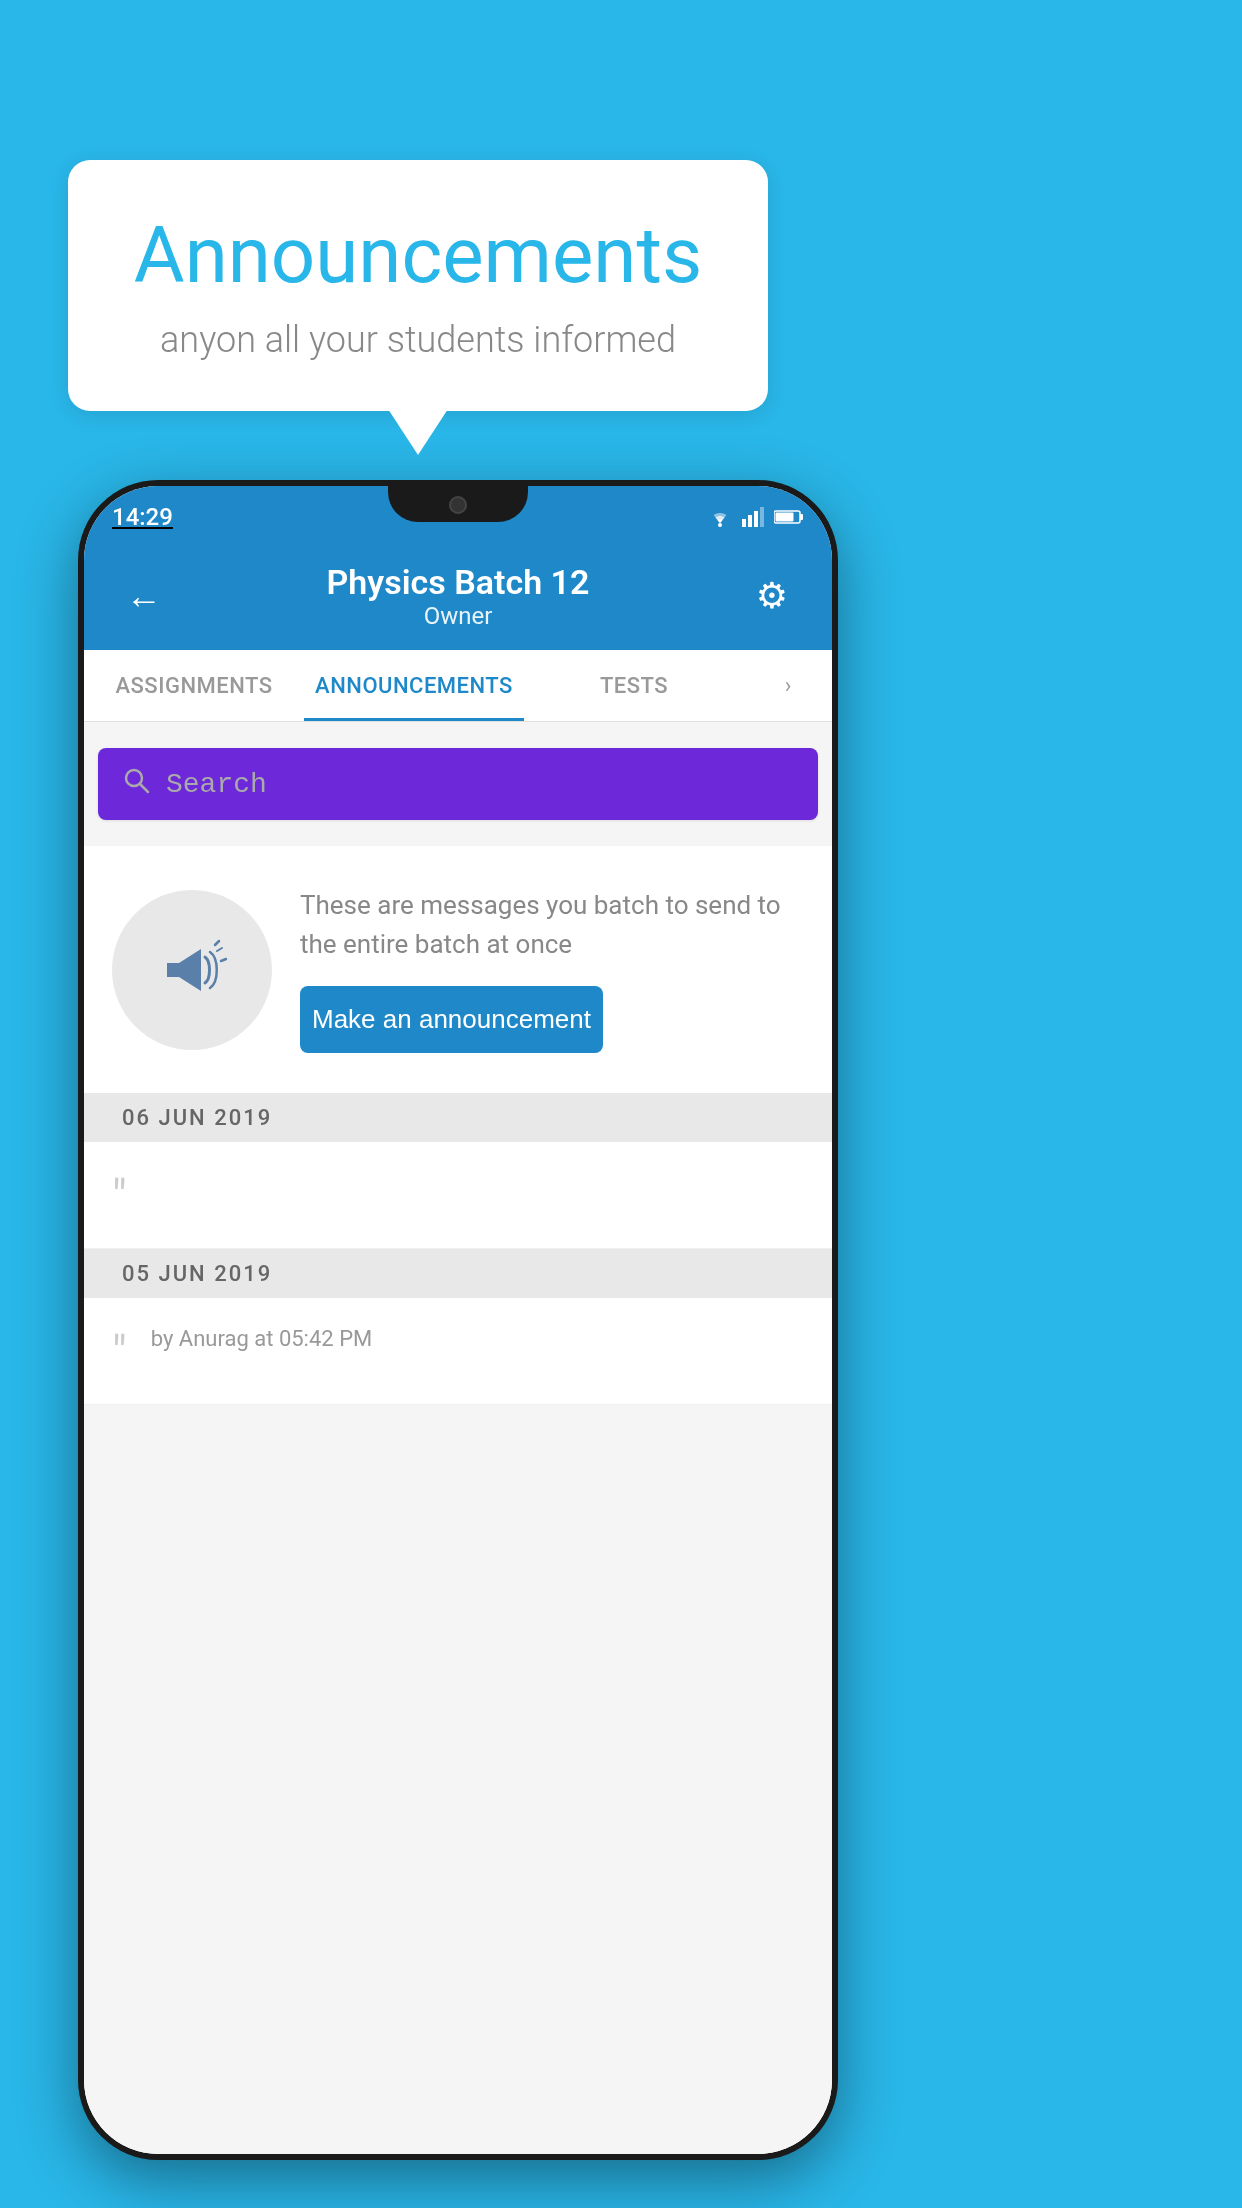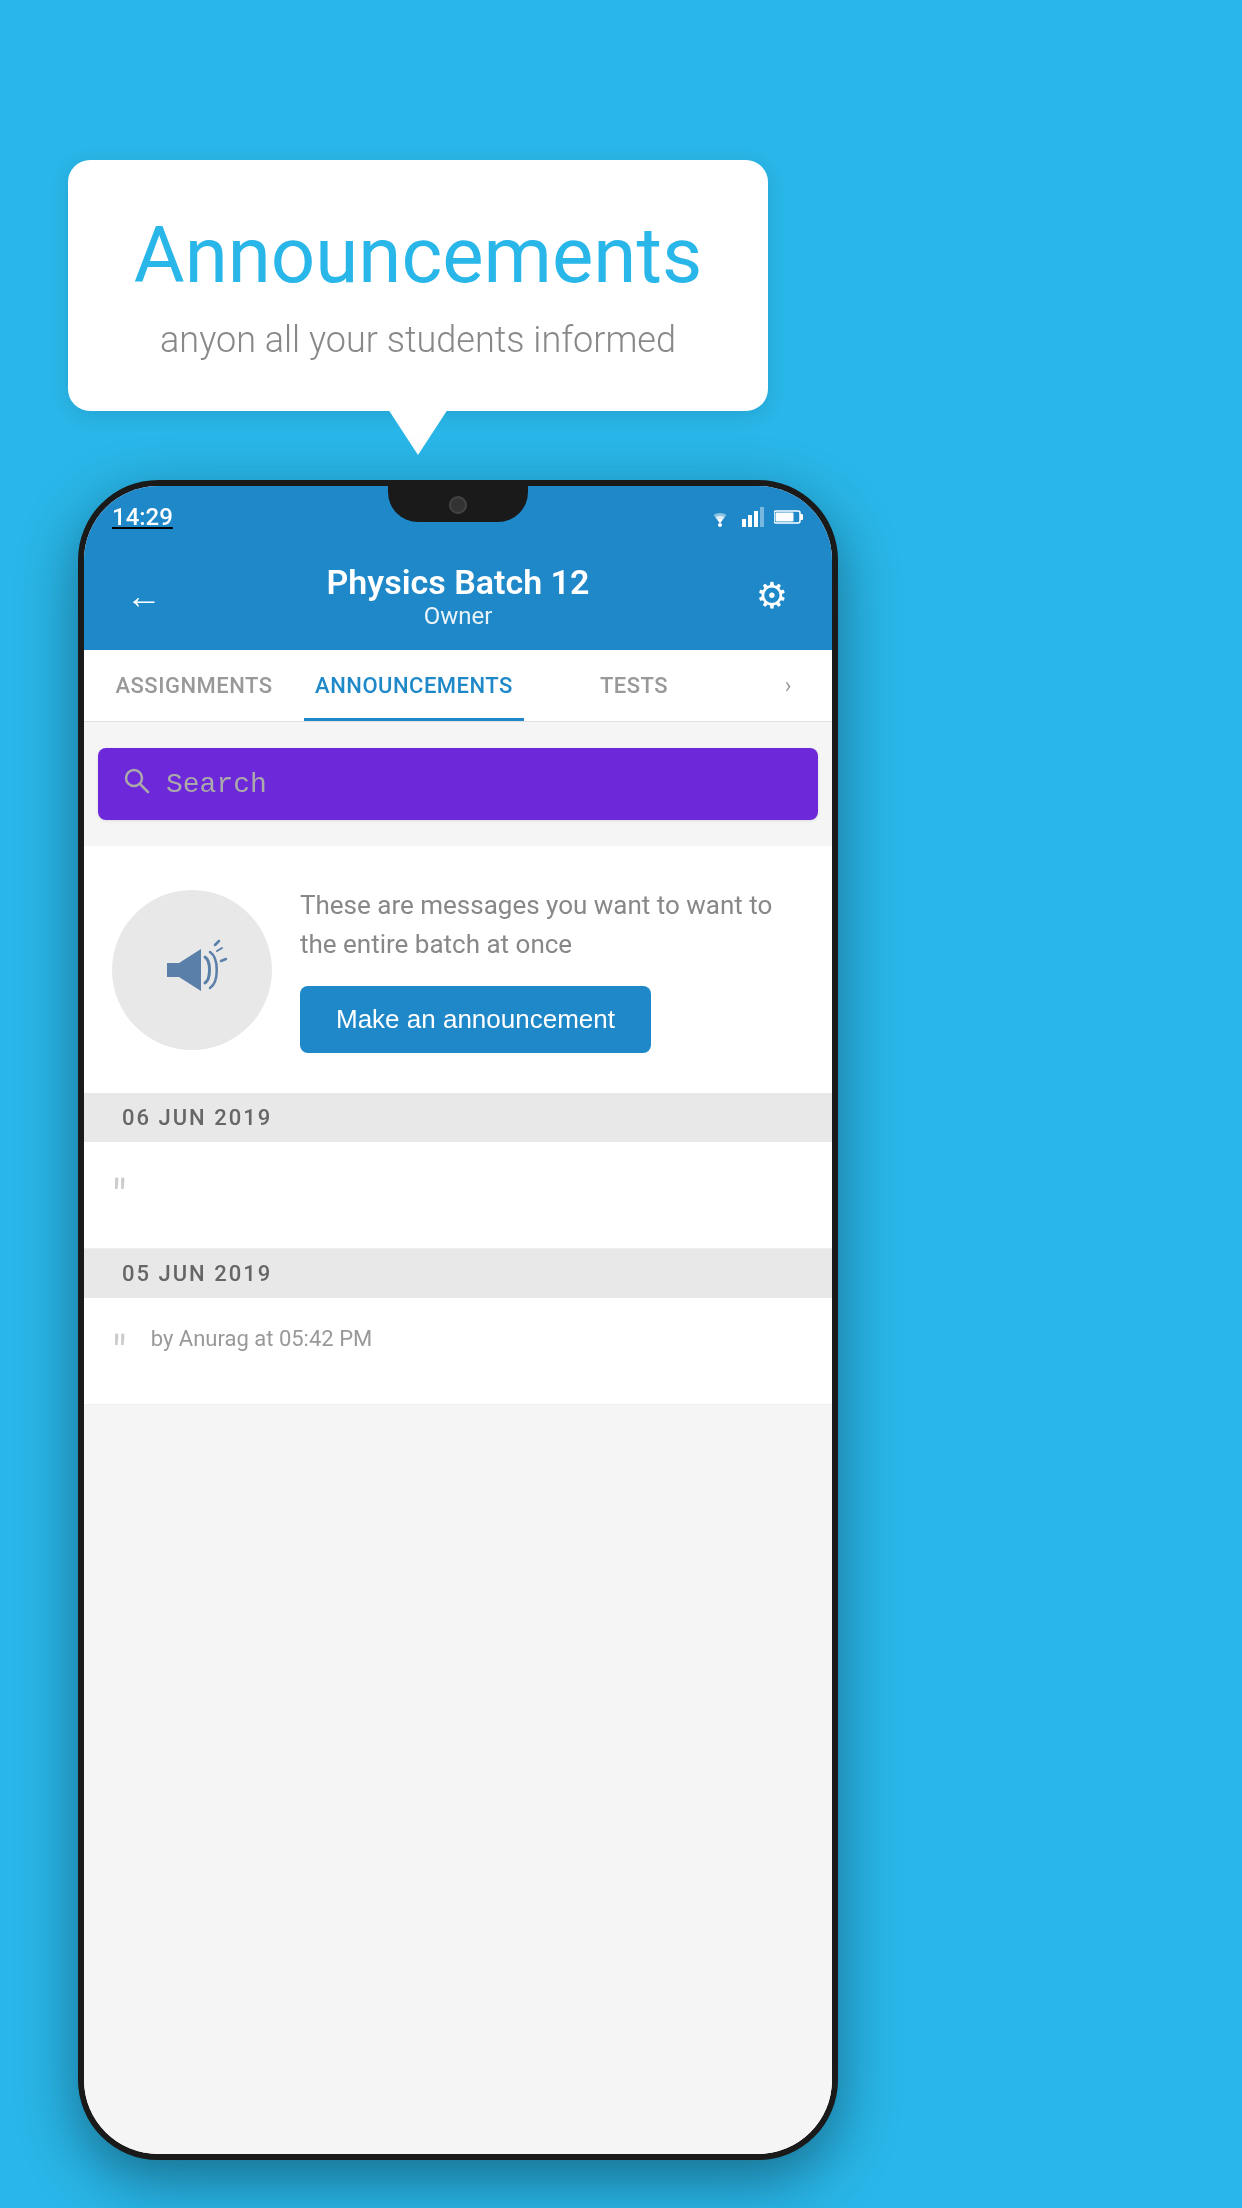--- a/index.html
+++ b/index.html
@@ -276,21 +276,21 @@
       font-size: 26px;
       color: #888;
       line-height: 1.5;
       margin-bottom: 22px;
     }
     .make-announcement-btn {
       background: #1e88c8;
       color: white;
       border: none;
       border-radius: 8px;
-      padding: 18px 36px;
+      padding: 18px 12px;
       font-size: 26px;
       cursor: pointer;
       font-weight: 400;
     }
 
     
     .date-separator {
       background: #e8e8e8;
       padding: 12px 38px;
       font-size: 22px;
@@ -416,21 +416,21 @@
             <path d="M32 38 L32 52" stroke="#5a7fa8" stroke-width="2"></path>
             <path d="M58 32 C64 36 64 54 58 58" stroke="#5a7fa8" stroke-width="3" stroke-linecap="round" fill="none"></path>
             <path d="M63 27 C72 33 72 57 63 63" stroke="#5a7fa8" stroke-width="2.5" stroke-linecap="round" fill="none"></path>
 
             <line x1="68" y1="20" x2="72" y2="16" stroke="#5a7fa8" stroke-width="2.5" stroke-linecap="round"></line>
             <line x1="74" y1="36" x2="79" y2="34" stroke="#5a7fa8" stroke-width="2.5" stroke-linecap="round"></line>
             <line x1="70" y1="26" x2="75" y2="23" stroke="#5a7fa8" stroke-width="2" stroke-linecap="round"></line>
           </svg>
         </div>
         <div class="promo-right">
-          <div class="promo-text">These are messages you want to want to the entire batch at once</div>
+          <div class="promo-text">These are messages you batch to send to the entire batch at once</div>
           <button class="make-announcement-btn">Make an announcement</button>
         </div>
       </div>
 
       <div class="date-separator">
         <span>06  JUN  2019</span>
       </div>
 
       <div class="announcement-item">
         <div class="quote-icon">"</div>

